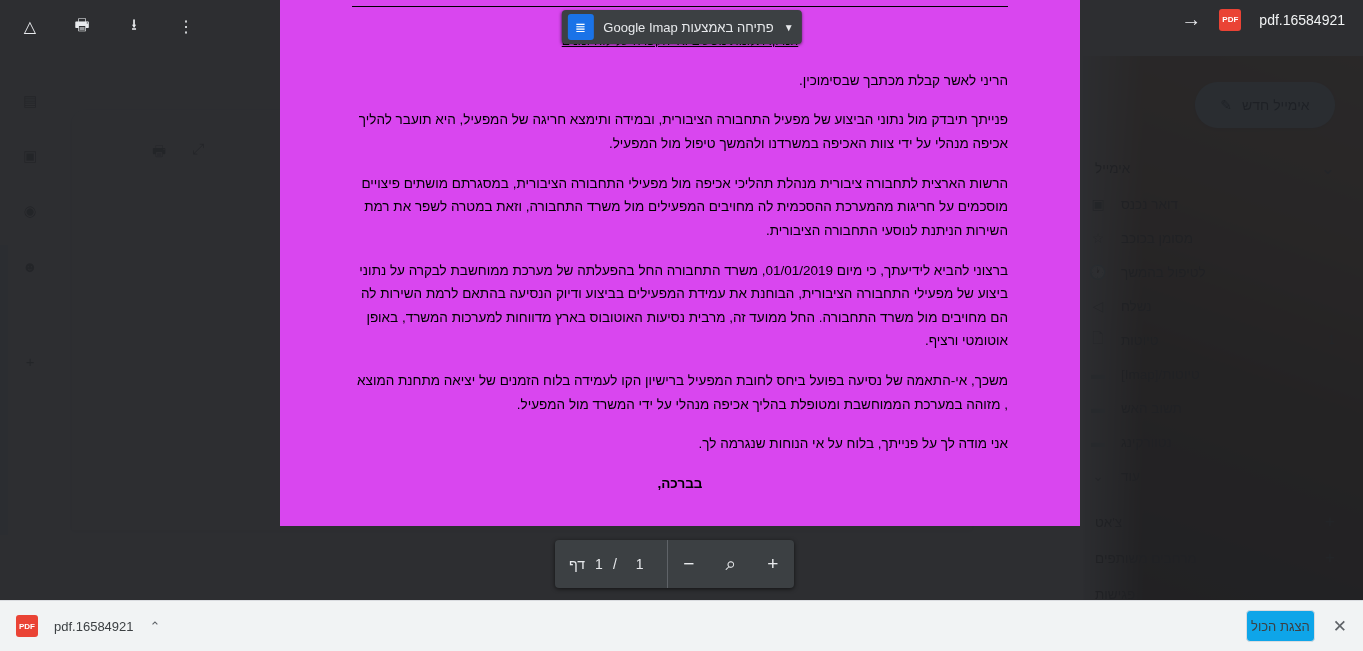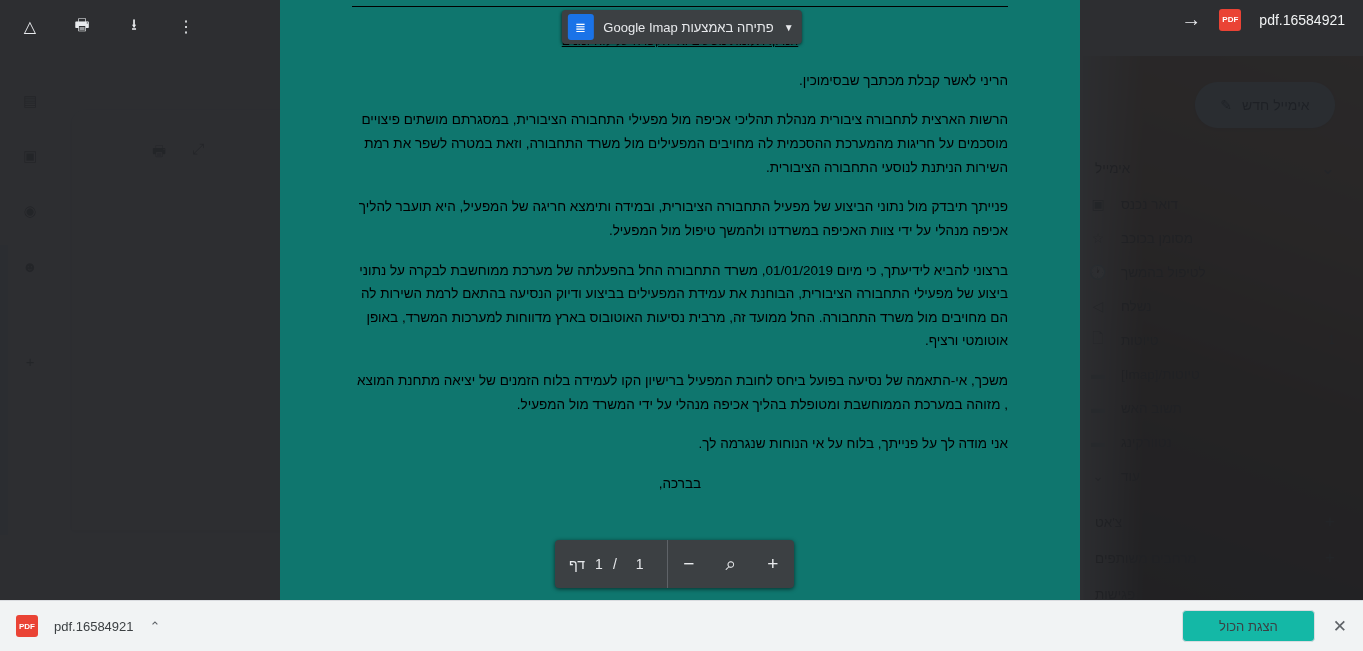--- a/index.html
+++ b/index.html
@@ -144,36 +144,36 @@
   }
   .docs-chip .caret { font-size: 10px; color: #e8eaed; }
   .docs-sq {
     width: 26px; height: 26px; border-radius: 3px;
     background: #1a73e8; color: #fff;
     display: flex; align-items: center; justify-content: center; font-size: 13px;
   }
 
   
   .doc-page {
-    position: absolute; left: 280px; top: 0; width: 800px; height: 600px;
-    background: #0f766e; overflow: hidden;
+    position: absolute; left: 280px; top: 0; width: 800px; height: 526px;
+    background: #d946ef; overflow: hidden;
   }
   .doc-inner {
     padding: 0 72px;
     direction: rtl; text-align: right;
     color: #000; font-size: 13.5px; line-height: 1.75;
     font-family: "Liberation Sans", sans-serif;
   }
   .doc-head-line {
     height: 1px; background: #000; margin: 0 0 2px 0;
   }
   .doc-date { text-align: center; font-size: 12.5px; margin-top: 2px; }
   .doc-subject { text-align: center; font-size: 12.5px; text-decoration: underline; margin-bottom: 16px;}
   p.doc-p { margin: 0 0 16px 0; }
-  .doc-sign { text-align: center; font-weight: normal; margin-top: 6px; }
+  .doc-sign { text-align: center; font-weight: bold; margin-top: 6px; }
 
   
   .zoom-bar {
     position: absolute; left: 555px; top: 540px;
     height: 48px; background: #3c4043; border-radius: 4px;
     display: flex; align-items: center; color: #e8eaed;
     box-shadow: 0 1px 4px rgba(0,0,0,.6);
   }
   .zoom-btn {
     width: 42px; height: 48px;
@@ -193,22 +193,22 @@
   
   .dl-bar {
     position: absolute; left: 0; right: 0; bottom: 0; height: 51px;
     background: #f1f3f4; border-top: 1px solid #dadce0;
     display: flex; align-items: center; justify-content: space-between;
     padding: 0 16px;
   }
   .dl-left { display: flex; align-items: center; gap: 18px; }
   .dl-close { font-size: 17px; color: #5f6368; }
   .dl-showall {
-    height: 32px; padding: 0 36px; border-radius: 4px;
-    background: #14b8a6; border: 1px solid #dadce0;
+    height: 32px; padding: 0 4px; border-radius: 4px;
+    background: #0ea5e9; border: 1px solid #dadce0;
     display: flex; align-items: center; font-size: 13px; color: #3c4043;
   }
   .dl-right { display: flex; align-items: center; gap: 16px; }
   .dl-file { font-size: 13px; color: #3c4043; }
   .dl-caret { color: #5f6368; font-size: 13px; }
   .dl-pdf {
     width: 22px; height: 22px; border-radius: 3px; background: #ea4335;
     color: #fff; font-size: 8px; font-weight: bold;
     display: flex; align-items: center; justify-content: center;
   }
@@ -320,22 +320,22 @@
   <div class="overlay"></div>
 
   <div class="doc-page">
     <div class="doc-inner">
       <div style="height:6px"></div>
       <div class="doc-head-line"></div>
       <div class="doc-date">22/08/2021</div>
       <div class="doc-subject">הנדון: תלונות נוסעים ואי הקפדה על לוח זמנים</div>
 
       <p class="doc-p">הריני לאשר קבלת מכתבך שבסימוכין.</p>
+      <p class="doc-p">פנייתך תיבדק מול נתוני הביצוע של מפעיל התחבורה הציבורית, ובמידה ותימצא חריגה של המפעיל, היא תועבר להליך אכיפה מנהלי על ידי צוות האכיפה במשרדנו ולהמשך טיפול מול המפעיל.</p>
       <p class="doc-p">הרשות הארצית לתחבורה ציבורית מנהלת תהליכי אכיפה מול מפעילי התחבורה הציבורית, במסגרתם מושתים פיצויים מוסכמים על חריגות מהמערכת ההסכמית לה מחויבים המפעילים מול משרד התחבורה, וזאת במטרה לשפר את רמת השירות הניתנת לנוסעי התחבורה הציבורית.</p>
-      <p class="doc-p">פנייתך תיבדק מול נתוני הביצוע של מפעיל התחבורה הציבורית, ובמידה ותימצא חריגה של המפעיל, היא תועבר להליך אכיפה מנהלי על ידי צוות האכיפה במשרדנו ולהמשך טיפול מול המפעיל.</p>
       <p class="doc-p">ברצוני להביא לידיעתך, כי מיום 01/01/2019, משרד התחבורה החל בהפעלתה של מערכת ממוחשבת לבקרה על נתוני ביצוע של מפעילי התחבורה הציבורית, הבוחנת את עמידת המפעילים בביצוע ודיוק הנסיעה בהתאם לרמת השירות לה הם מחויבים מול משרד התחבורה. החל ממועד זה, מרבית נסיעות האוטובוס בארץ מדווחות למערכות המשרד, באופן אוטומטי ורציף.</p>
       <p class="doc-p">משכך, אי-התאמה של נסיעה בפועל ביחס לחובת המפעיל ברישיון הקו לעמידה בלוח הזמנים של יציאה מתחנת המוצא , מזוהה במערכת הממוחשבת ומטופלת בהליך אכיפה מנהלי על ידי המשרד מול המפעיל.</p>
       <p class="doc-p">אני מודה לך על פנייתך, בלוח על אי הנוחות שנגרמה לך.</p>
       <div class="doc-sign">בברכה,</div>
     </div>
   </div>
 
   <div class="ov-topbar">
     <div class="ov-left-icons">
       <div class="ov-icon-btn">⋮</div>

